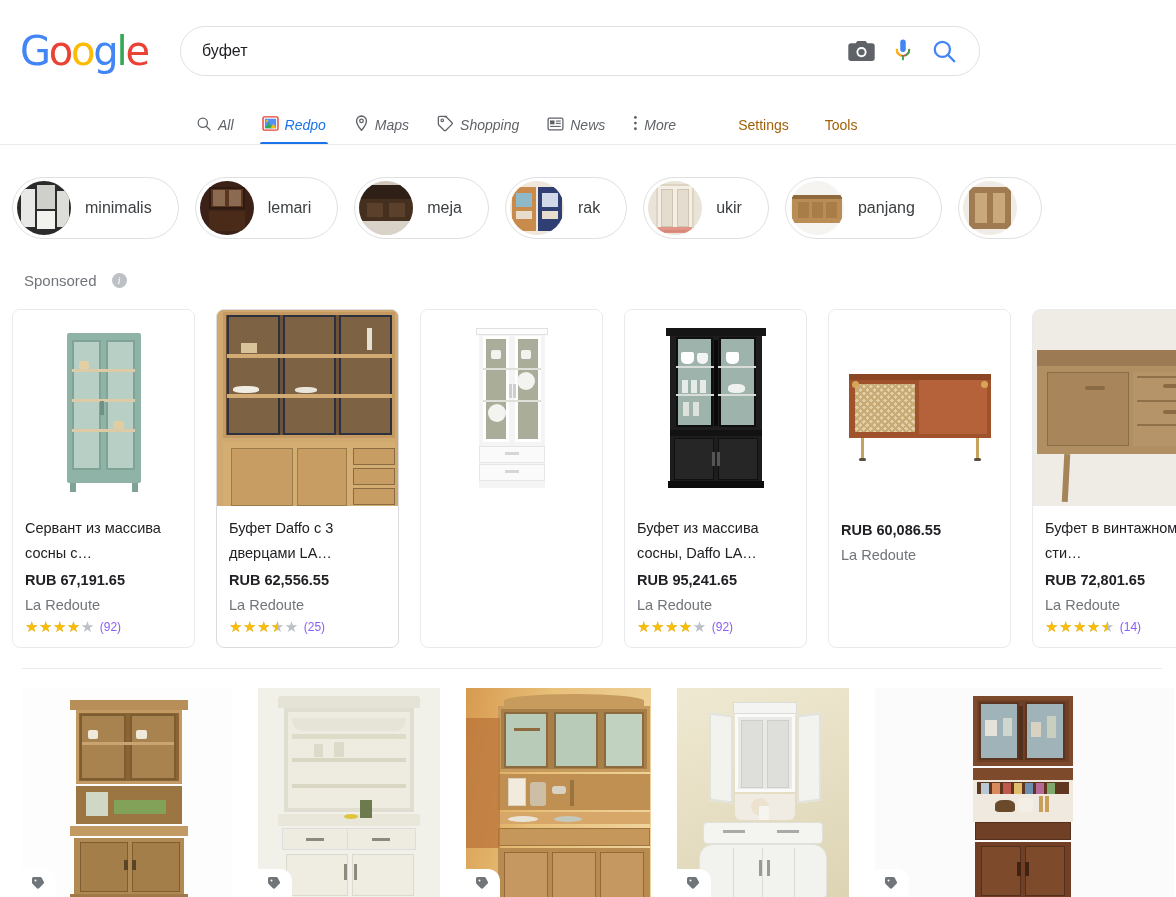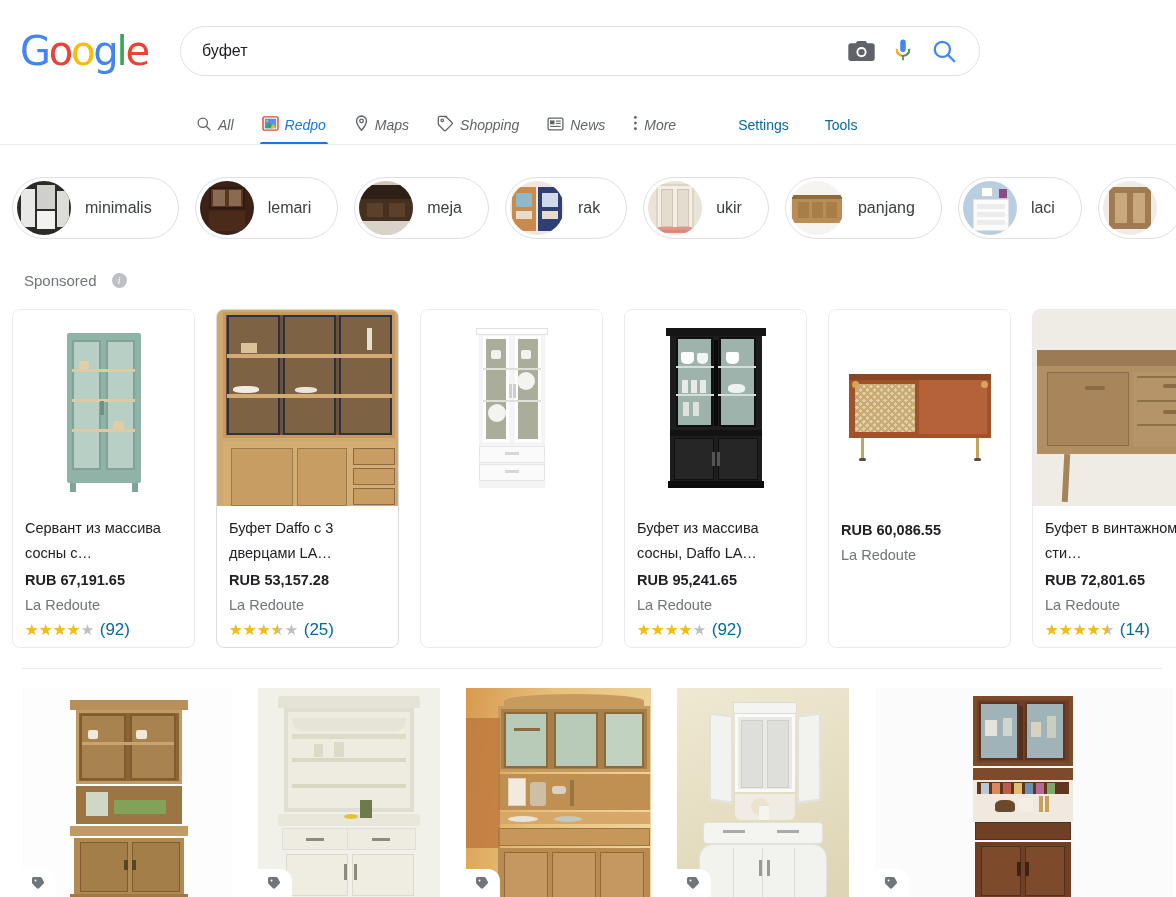--- a/index.html
+++ b/index.html
@@ -57,21 +57,21 @@
     white-space: nowrap;
   }
   .navtab.active { color: #1a73e8; }
   .navtab.active::after {
     content: ""; position: absolute; left: -2px; right: 14px; bottom: 0;
     height: 3px; background: #1a73e8; border-radius: 2px 2px 0 0;
   }
   .navtab .label { line-height: 1; font-style: italic; }
   .nav-right { margin-left: 34px; display: flex; gap: 36px; }
   .nav-right .item {
-    color: #0369a1; font-size: 14px; height: 40px;
+    color: #a16207; font-size: 14px; height: 40px;
     display: flex; align-items: center; cursor: pointer;
   }
   .hr-nav {
     position: absolute; left: 0; top: 144px; width: 100%;
     height: 1px; background: #ebebeb;
   }
 
   
   .chips {
     position: absolute; left: 0; top: 155px;
@@ -141,21 +141,21 @@
   }
   .p-price { font-size: 14.5px; font-weight: bold; color: #202124; margin-top: 2px; line-height: 1.7; }
   .p-merchant { font-size: 14.5px; color: #70757a; line-height: 1.72; }
   .p-rating { display: flex; align-items: center; gap: 5px; margin-top: 2px; }
   .stars { position: relative; display: inline-block; height: 14px; line-height: 14px; }
   .stars-bg { color: #bdc1c6; font-size: 15px; letter-spacing: 0.5px; }
   .stars-fg {
     position: absolute; left: 0; top: 0; overflow: hidden; white-space: nowrap;
     color: #fbbc04; font-size: 15px; letter-spacing: 0.5px;
   }
-  .rating-count { font-size: 17px; color: #0369a1; }
+  .rating-count { font-size: 12px; color: #8b5cf6; }
 
   
   .divider {
     position: absolute; left: 22px; top: 668px;
     width: 1140px; height: 1px; background: #ebebeb;
   }
 
   
   .grid {
     position: absolute; left: 22px; top: 688px;
@@ -344,31 +344,20 @@
     <div class="chip-thumb" style="background:#f6f4f0">
       <div style="position:absolute;left:2px;top:16px;width:50px;height:26px;background:#b98d55"></div>
       <div style="position:absolute;left:2px;top:14px;width:50px;height:4px;background:#8e6a3c"></div>
       <div style="position:absolute;left:8px;top:21px;width:11px;height:16px;background:#a87d48"></div>
       <div style="position:absolute;left:22px;top:21px;width:11px;height:16px;background:#a87d48"></div>
       <div style="position:absolute;left:36px;top:21px;width:11px;height:16px;background:#a87d48"></div>
     </div>
     <span class="chip-label">panjang</span>
   </div>
 
-  <div class="chip">
-    <div class="chip-thumb" style="background:#b9cfe0">
-      <div style="position:absolute;left:10px;top:18px;width:36px;height:32px;background:#fbfbfb;border:1px solid #e2e2e2"></div>
-      <div style="position:absolute;left:14px;top:23px;width:28px;height:5px;background:#ececec"></div>
-      <div style="position:absolute;left:14px;top:31px;width:28px;height:5px;background:#ececec"></div>
-      <div style="position:absolute;left:14px;top:39px;width:28px;height:5px;background:#ececec"></div>
-      <div style="position:absolute;left:18px;top:6px;width:12px;height:10px;background:#fff;border:1px solid #ccc"></div>
-      <div style="position:absolute;left:36px;top:8px;width:8px;height:9px;background:#8b4c80"></div>
-    </div>
-    <span class="chip-label">laci</span>
-  </div>
 
   <div class="chip" style="padding-right:10px">
     <div class="chip-thumb" style="background:#f0ece5">
       <div style="position:absolute;left:6px;top:6px;width:42px;height:42px;background:#a07a50"></div>
       <div style="position:absolute;left:12px;top:12px;width:12px;height:30px;background:#c9a87c"></div>
       <div style="position:absolute;left:30px;top:12px;width:12px;height:30px;background:#c9a87c"></div>
     </div>
     <span class="chip-label"></span>
   </div>
 </div>
@@ -424,21 +413,21 @@
       <div style="position:absolute;left:150px;top:18px;width:5px;height:22px;background:#e6dfd2"></div>
       <div style="position:absolute;left:6px;top:132px;width:172px;height:64px;background:#d4ad72"></div>
       <div style="position:absolute;left:14px;top:138px;width:62px;height:58px;background:#c79d64;border:1px solid #9b7a4c"></div>
       <div style="position:absolute;left:80px;top:138px;width:50px;height:58px;background:#c79d64;border:1px solid #9b7a4c"></div>
       <div style="position:absolute;left:136px;top:138px;width:42px;height:17px;background:#c79d64;border:1px solid #8a6c44"></div>
       <div style="position:absolute;left:136px;top:158px;width:42px;height:17px;background:#c79d64;border:1px solid #8a6c44"></div>
       <div style="position:absolute;left:136px;top:178px;width:42px;height:17px;background:#c79d64;border:1px solid #8a6c44"></div>
     </div>
     <div class="pcard-body">
       <div class="p-title">Буфет Daffo с 3 дверцами LA…</div>
-      <div class="p-price">RUB 53,157.28</div>
+      <div class="p-price">RUB 62,556.55</div>
       <div class="p-merchant">La Redoute</div>
       <div class="p-rating">
         <span class="stars">
           <span class="stars-bg">★★★★★</span>
           <span class="stars-fg" style="width:70%">★★★★★</span>
         </span>
         <span class="rating-count">(25)</span>
       </div>
     </div>
   </div>

